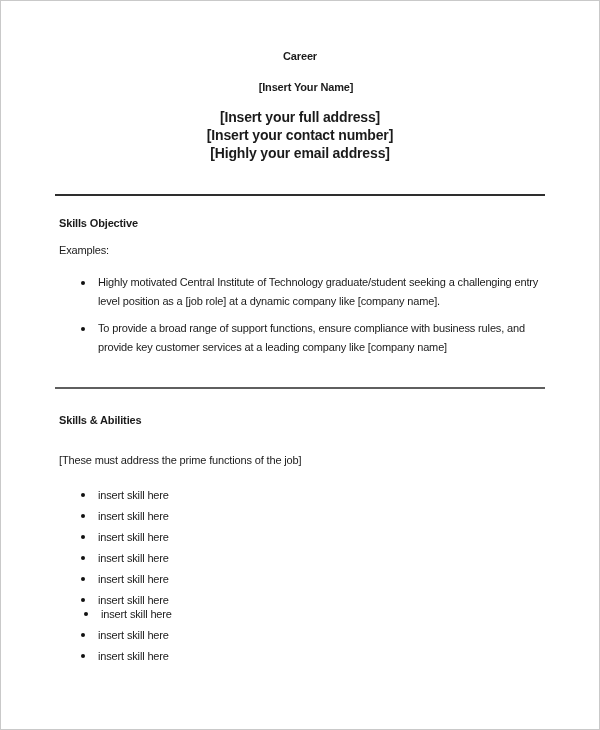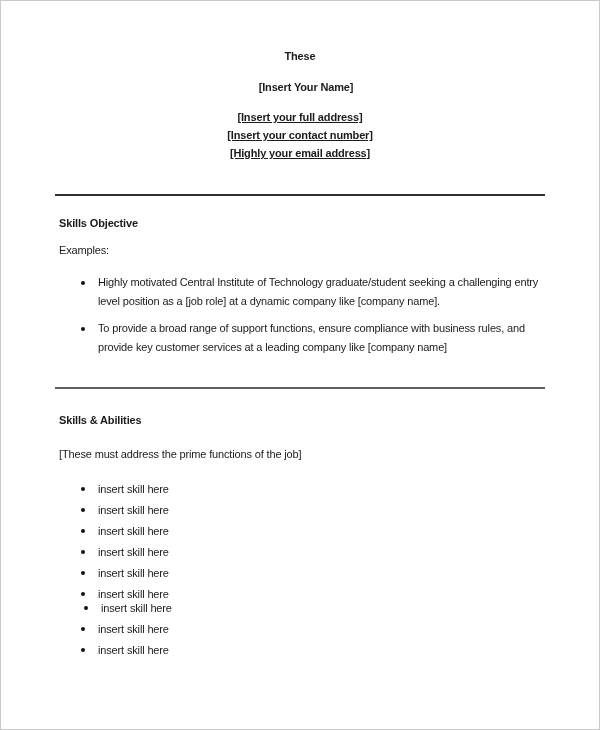--- a/index.html
+++ b/index.html
@@ -33,23 +33,22 @@
     margin: 15px 0 0 12px;
     font-weight: bold;
     font-size: 11px;
     line-height: 16px;
   }
   .doc-contact-block {
     margin: 13px 0 0 0;
   }
   .doc-contact-line {
     font-weight: bold;
-    font-size: 11px;
+    font-size: 14px;
     line-height: 18px;
-    text-decoration: underline;
   }
   hr.divider-dark {
     border: none;
     border-top: 2px solid #2e2e2e;
     margin: 32px 54px 0 54px;
   }
   hr.divider-gray {
     border: none;
     border-top: 2px solid #5f5f5f;
     margin: 30px 54px 0 54px;
@@ -61,21 +60,21 @@
   }
   .section-heading.skills-heading {
     margin-top: 24px;
   }
   .section-desc {
     margin: 8px 54px 0 58px;
     line-height: 19px;
     white-space: pre-wrap;
   }
   .section-desc.skills-desc {
-    margin-top: 18px;
+    margin-top: 24px;
   }
   .examples-label {
     margin: 13px 0 16px 58px;
     line-height: 14px;
   }
   ul.bullet-list {
     list-style: none;
     margin: 0;
     padding: 0;
   }
@@ -116,21 +115,21 @@
   ul.skills-list li:nth-child(7) {
     margin-left: 100px;
   }
 </style>
 </head>
 <body>
 
 <div class="page">
 
   <div class="doc-header">
-    <div class="doc-title">These</div>
+    <div class="doc-title">Career</div>
     <div class="doc-name">[Insert Your Name]</div>
     <div class="doc-contact-block">
       <div class="doc-contact-line">[Insert your full address]</div>
       <div class="doc-contact-line">[Insert your contact number]</div>
       <div class="doc-contact-line">[Highly your email address]</div>
     </div>
   </div>
 
   <hr class="divider-dark">
 

